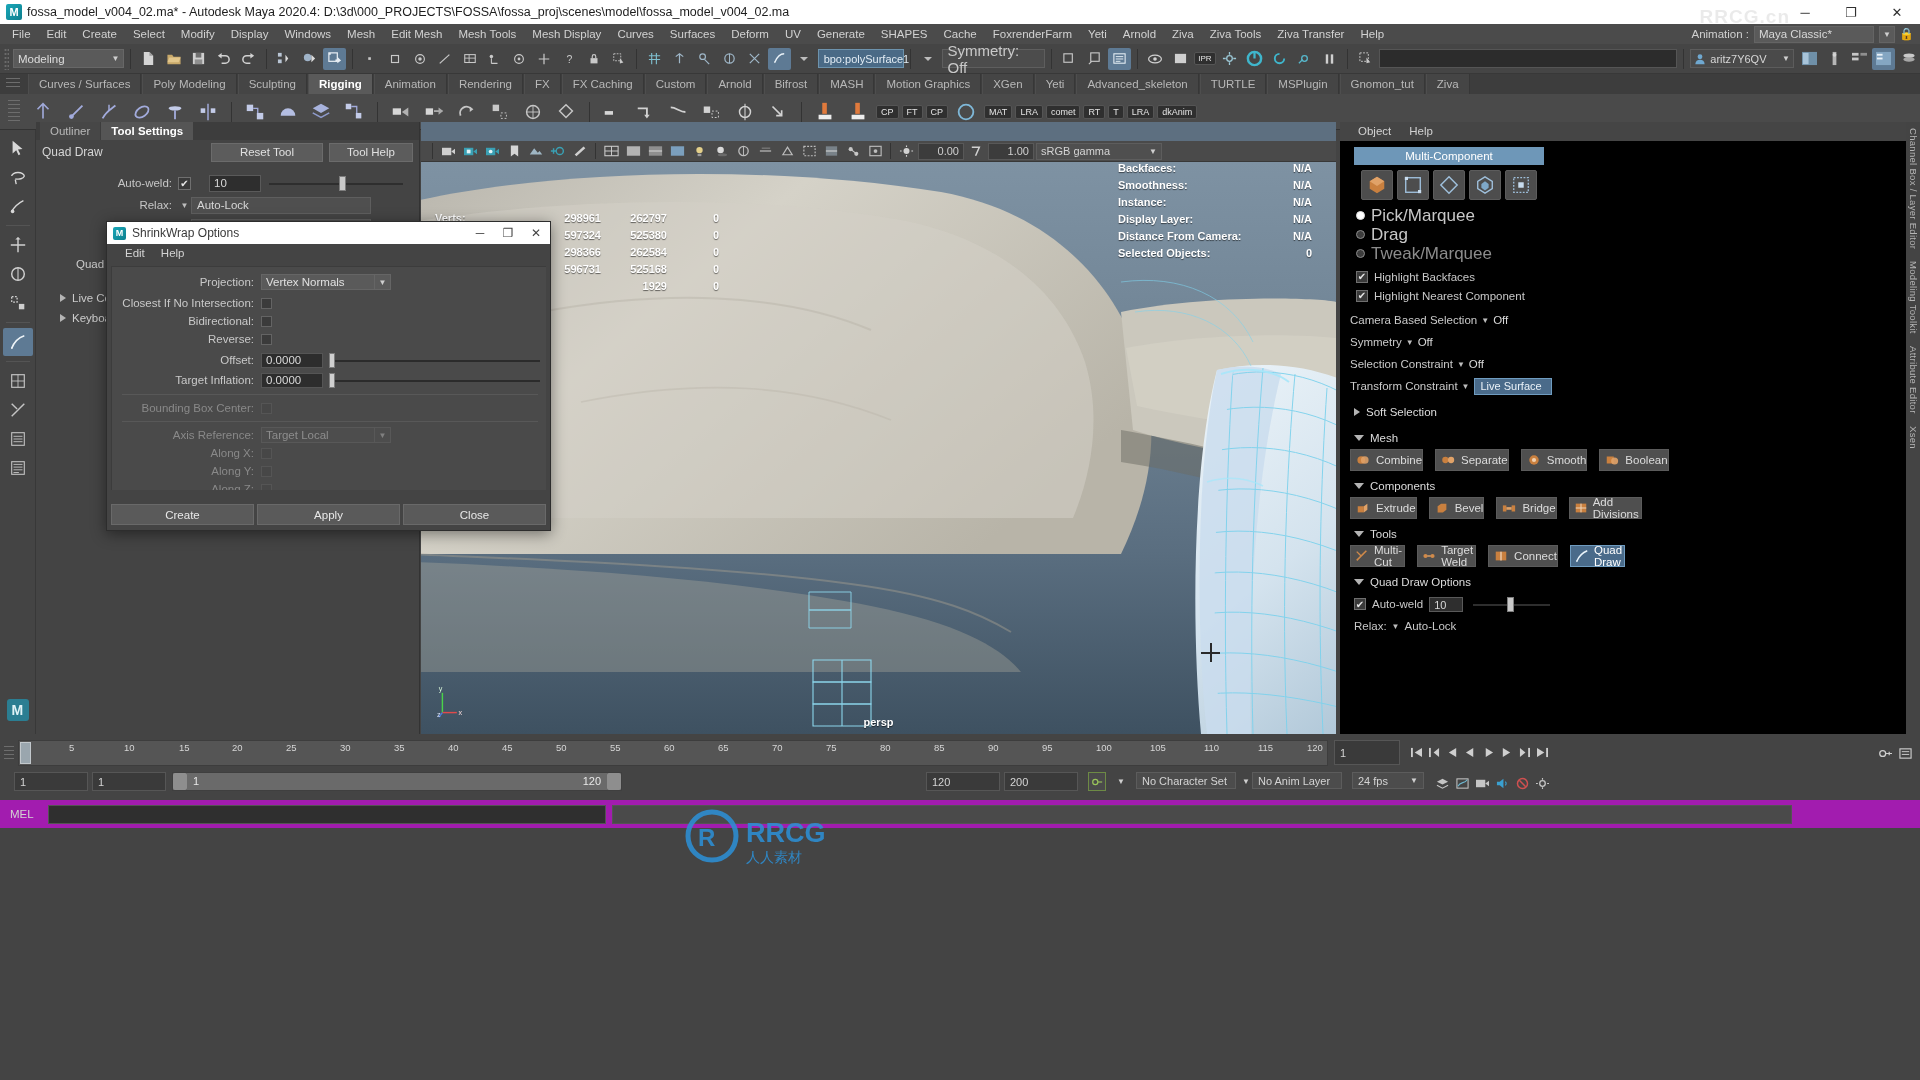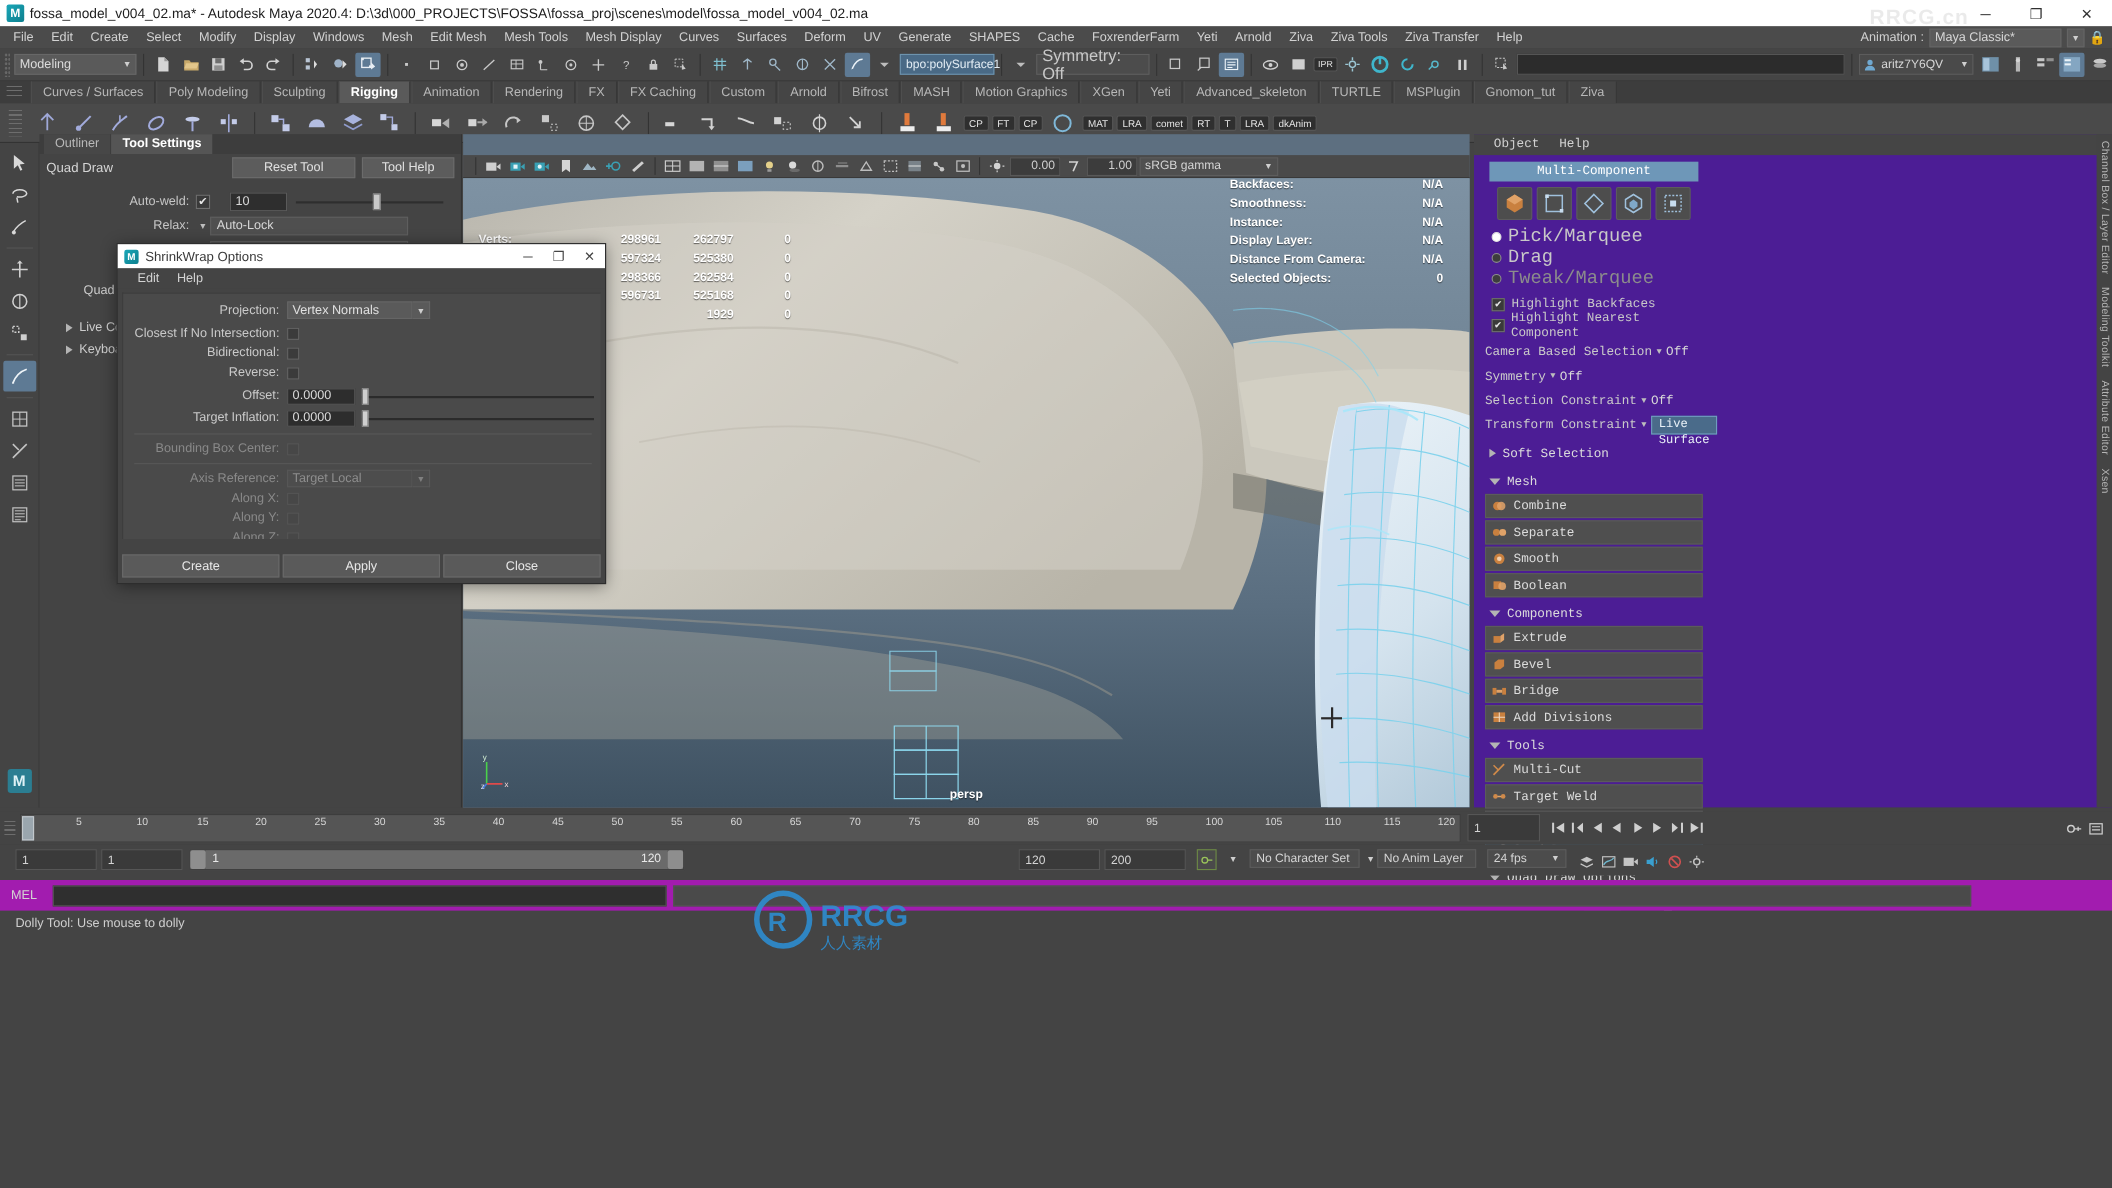--- a/index.html
+++ b/index.html
@@ -175,40 +175,40 @@
   .axisg { position:absolute; left:16px; bottom:16px; width:36px; height:36px; }
 
   .crosshair { position:absolute; left:789px; top:490px; width:1px; height:1px; }
   .crosshair::before, .crosshair::after {
     content:""; position:absolute; background:#2a2a2a;
   }
   .crosshair::before { left:-9px; top:0; width:19px; height:1.5px; }
   .crosshair::after { left:0; top:-9px; width:1.5px; height:19px; }
 
   
-  .rightpanel { position:absolute; left:1340px; top:122px; width:580px; height:612px; background:#4c1d95;font-family:Liberation Mono, monospace; }
+  .rightpanel { position:absolute; left:1340px; top:122px; width:580px; height:612px; background:#000000; }
   .rp-menu { height:19px; display:flex; align-items:center; padding-left:10px; gap:2px; background:#454545; }
   .rp-menu .rmi { padding:0 8px; font-size:11.5px; color:#d2d2d2; line-height:19px;}
   .rp-body { padding:4px 6px 0 6px; width:218px; }
   .multiComp { background:#6e97b8; color:#ffffff; font-size:11.5px; text-align:center;
     height:18px; line-height:18px; margin:2px 8px 0 8px; }
   .compicons { display:flex; justify-content:center; gap:4px; margin-top:5px; }
   .cbox { width:32px;height:30px;background:#4d4d4d;border:1px solid #5c5c5c;
     display:flex;align-items:center;justify-content:center;border-radius:2px; }
   .radrow { display:flex; align-items:center; gap:6px; height:19px; padding-left:10px; font-size:17px; }
   .rad { width:9px;height:9px;border-radius:50%;border:1px solid #8c8c8c;background:#3d3d3d; }
   .rad.on { background:#ffffff; border-color:#e0e0e0; }
   .cbrow { display:flex; align-items:center; gap:6px; height:19px; padding-left:10px; font-size:11.5px; }
   .cbrow .chk { width:12px; height:12px; }
   .optrow { display:flex; align-items:center; height:22px; font-size:11.5px; padding-left:4px; gap:4px; }
   .optrow .olab { color:#cacaca; white-space:nowrap; }
   .optrow .oval { color:#d8d8d8; }
   .sec-head { display:flex; align-items:center; gap:6px; height:22px; font-size:11.5px;
     color:#dcdcdc; padding-left:8px; margin-top:4px; }
-  .grid2 { display:grid; grid-template-columns:1fr; gap:2px; padding:0 4px; }
+  .grid2 { display:grid; grid-template-columns:1fr 1fr 1fr 1fr; gap:12px; padding:0 4px; }
   .gbtn { height:22px; background:#4f4f4f; border:1px solid #5b5b5b; display:flex;
     align-items:center; gap:5px; padding-left:4px; font-size:11.5px; color:#dcdcdc; }
   .gbtn.hl { background:#4a6b8a; border-color:#6f9cc0; color:#ffffff; }
   .gico { width:16px;height:16px;display:flex;align-items:center;justify-content:center; }
   .liveSurf { background:#4a6b8a; border:1px solid #6f9cc0; color:#eaf2f8; height:17px;
     font-size:11px; padding:0 6px; line-height:15px; width:96px; }
 
   .vstrip { position:absolute; right:0; top:122px; width:14px; height:612px; background:#444;
     display:flex; flex-direction:column; align-items:center; padding-top:6px; }
   .vstrip .vtext { writing-mode:vertical-rl; font-size:9.5px; color:#b5b5b5; margin-bottom:12px; letter-spacing:.3px;}
@@ -1657,23 +1657,20 @@
         </div>
     </div>
   </div>
 
   <div class="melbar">
     <div class="melLabel">MEL</div>
     <div class="melInput" placeholder=""></div>
     <div class="melRight" title=""></div>
   </div>
 
-  <div class="helpline">
-    <div class="helptext">Dolly Tool: Use mouse to dolly</div>
-  </div>
 
   <div class="wm wm-rrcg-c">
     <svg width="220" height="62" viewBox="0 0 220 62">
       <circle cx="32" cy="28" r="24" fill="none" stroke="#2d8fd4" stroke-width="5"></circle>
       <text x="18" y="38" font-size="24" font-weight="bold" fill="#2d8fd4" font-family="Liberation Sans">R</text>
       <text x="66" y="34" font-size="27" font-weight="bold" fill="#2d8fd4" font-family="Liberation Sans">RRCG</text>
       <text x="66" y="54" font-size="14" fill="#2d8fd4" font-family="Liberation Sans">人人素材</text>
     </svg>
   </div>
   <div class="wm wm-small">

